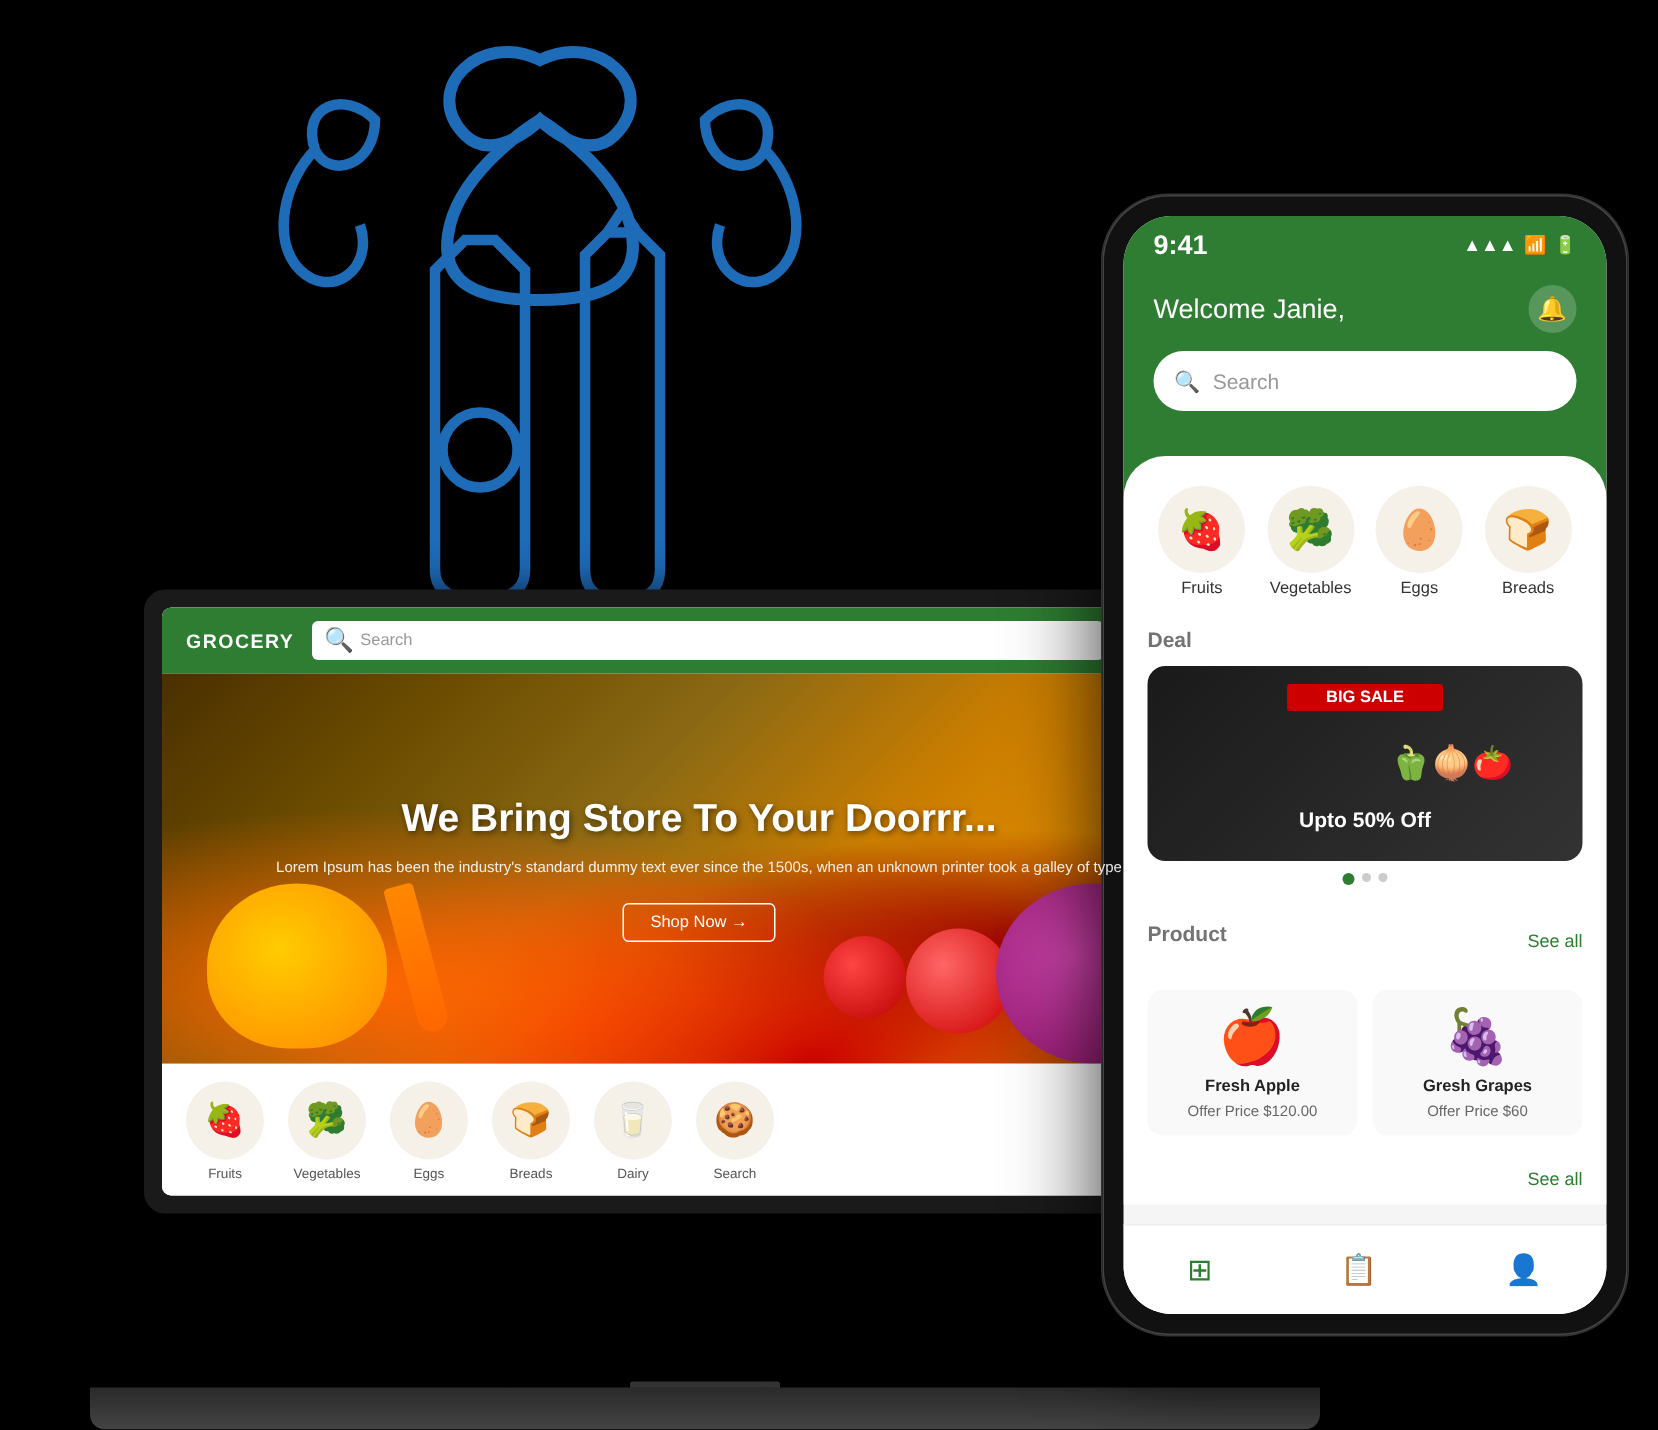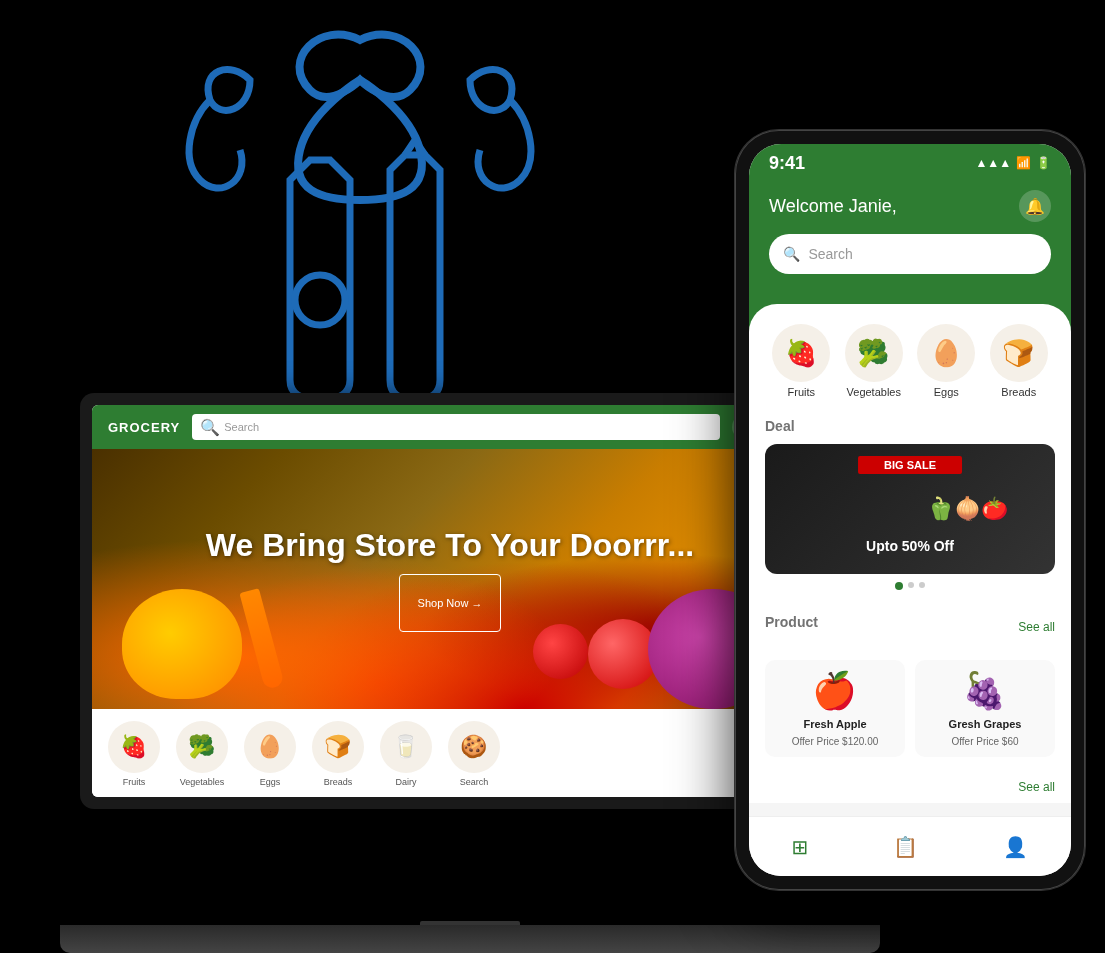--- a/index.html
+++ b/index.html
@@ -32,21 +32,21 @@
     .laptop-wrapper {
       position: absolute;
       bottom: 0;
       left: 80px;
       width: 780px;
       height: 560px;
     }
 
     .laptop-screen-bezel {
       position: absolute;
-      top: 0; left: 0;
+      top: 0; left: 16px;
       width: 740px;
       height: 416px;
       background: #1a1a1a;
       border-radius: 14px;
       padding: 12px;
       box-shadow: 0 4px 30px rgba(0,0,0,0.8);
     }
 
     .laptop-screen {
       width: 100%;
@@ -204,42 +204,42 @@
 
     .laptop-hero-content {
       position: relative;
       z-index: 10;
       text-align: center;
       color: #fff;
       padding: 0 40px;
     }
 
     .laptop-hero-title {
-      font-size: 32px;
+      font-size: 26px;
       font-weight: 700;
       line-height: 1.2;
       text-shadow: 1px 1px 4px rgba(0,0,0,0.5);
       margin-bottom: 10px;
     }
 
     .laptop-hero-subtitle {
       font-size: 10px;
       opacity: 0.9;
       margin-bottom: 16px;
       line-height: 1.5;
     }
 
     .laptop-hero-btn {
       display: inline-flex;
       align-items: center;
       gap: 6px;
       border: 1.5px solid #fff;
       color: #fff;
       background: transparent;
-      padding: 22px 18px;
+      padding: 6px 18px;
       border-radius: 4px;
       font-size: 11px;
       cursor: pointer;
     }
 
     
     .laptop-categories {
       padding: 12px 16px;
       background: #fff;
     }
@@ -637,20 +637,21 @@
         <div class="laptop-hero-bg"></div>
 
         <div class="veg-pumpkin"></div>
         <div class="veg-carrot"></div>
         <div class="veg-tomato-1"></div>
         <div class="veg-tomato-2"></div>
         <div class="veg-cabbage"></div>
 
         <div class="laptop-hero-content">
           <div class="laptop-hero-title">We Bring Store To Your Doorrr...</div>
+          <div class="laptop-hero-subtitle">Lorem Ipsum has been the industry's standard dummy text ever since the 1500s, when an unknown printer took a galley of type</div>
           <button class="laptop-hero-btn">Shop Now →</button>
         </div>
       </div>
 
       <div class="laptop-categories">
         <div class="laptop-category-items">
           <div class="laptop-category-item">
             <div class="laptop-category-circle">🍓</div>
             <span class="laptop-category-label">Fruits</span>
           </div>

